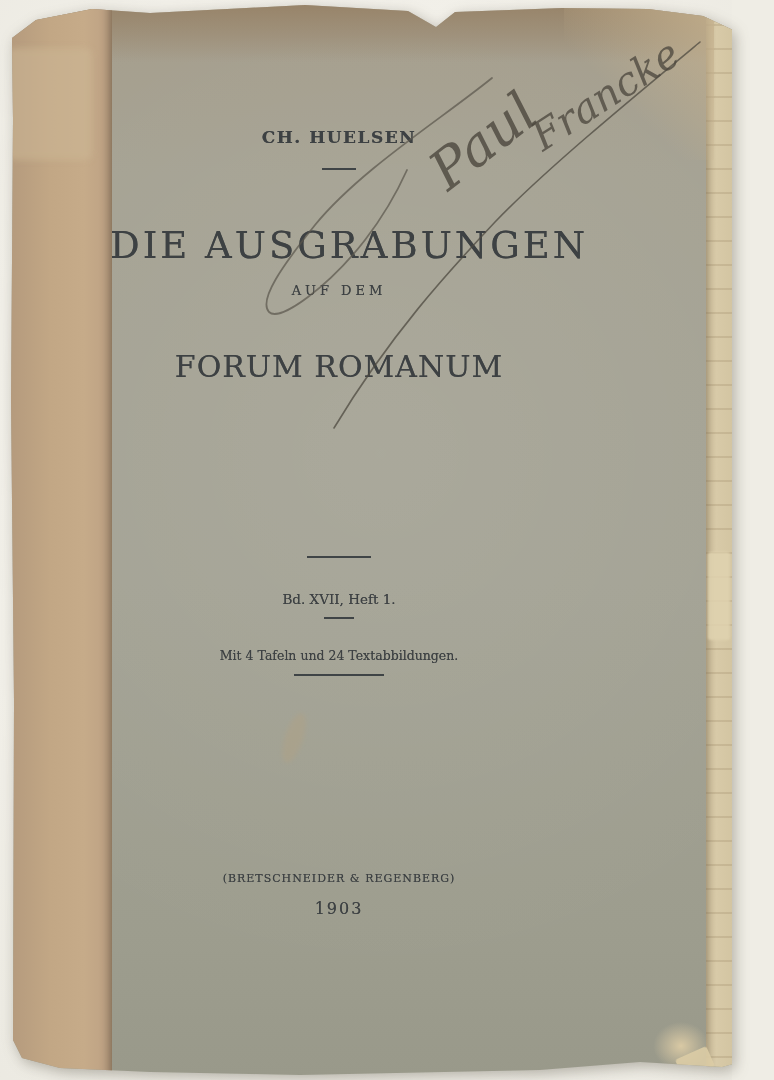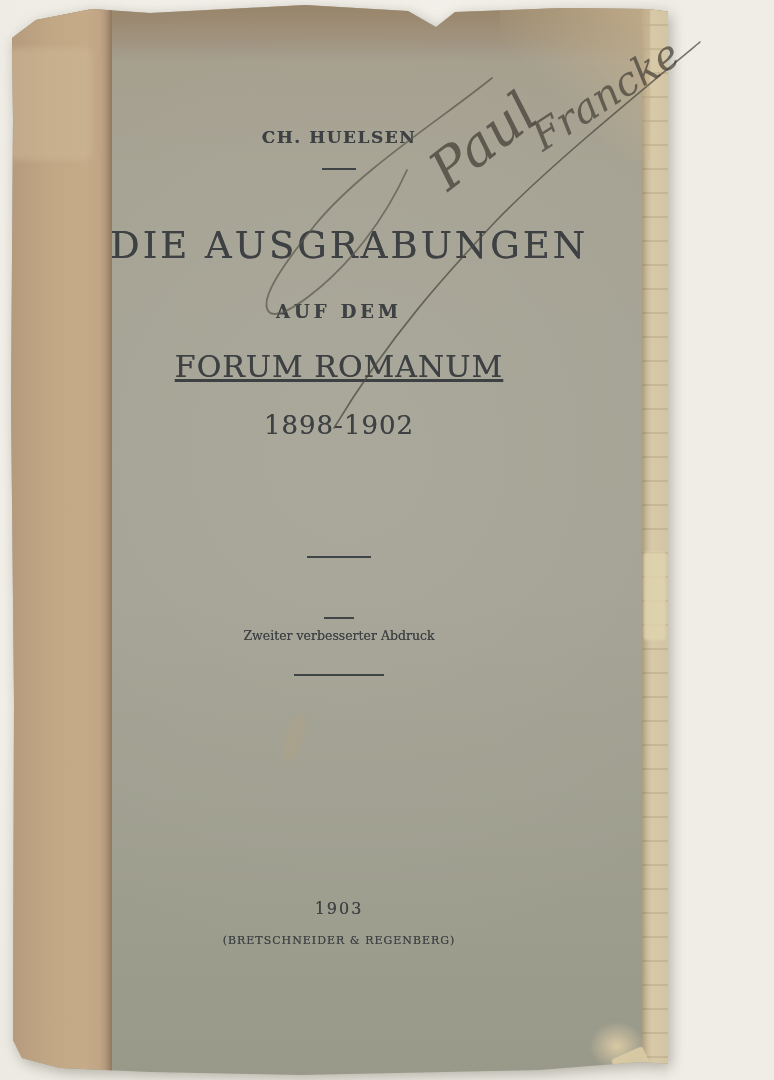--- a/index.html
+++ b/index.html
@@ -1,18 +1,18 @@
 <!DOCTYPE html>
 <html><head>
 <meta charset="utf-8">
 <style>
   html,body{margin:0;padding:0;}
   body{width:774px;height:1080px;overflow:hidden;background:#efede5;
        font-family:"DejaVu Serif", serif;}
-  .scene{position:relative;width:668px;height:1080px;
+  .scene{position:relative;width:732px;height:1080px;
          background:radial-gradient(95% 95% at 50% 45%, #f6f4ee 0%, #f1efe8 55%, #e7e5dc 100%);}
 
   .book-wrap{position:absolute;inset:0;filter:drop-shadow(3px 4px 7px rgba(70,62,48,.35));}
   .book{position:absolute;inset:0;
         background:
           radial-gradient(120% 80% at 52% 42%, rgba(255,255,255,.07), rgba(0,0,0,0) 62%),
           linear-gradient(180deg,#a59d8b 0%,#a5a293 16%,#a3a294 54%,#9d9d8e 86%,#99998a 100%);
         clip-path:polygon(12px 38px,36px 20px,92px 9px,150px 13px,305px 5px,408px 11px,436px 27px,455px 12px,562px 8px,648px 9px,703px 16px,733px 30px,749px 56px,758px 96px,766px 240px,762px 430px,767px 620px,762px 800px,769px 960px,766px 1038px,751px 1059px,722px 1067px,640px 1062px,540px 1070px,300px 1075px,150px 1072px,60px 1068px,22px 1058px,13px 1040px,14px 700px,11px 400px,13px 120px);}
 
   
@@ -37,30 +37,30 @@
   .crumple{position:absolute;bottom:6px;right:20px;width:34px;height:22px;
            background:#dccda6;transform:rotate(-24deg);border-radius:3px;filter:blur(.5px);opacity:.9;}
   .stain{position:absolute;left:285px;top:712px;width:18px;height:52px;
          background:#b2a182;opacity:.4;border-radius:50%;transform:rotate(18deg);filter:blur(2px);}
 
   
   .pl{position:absolute;left:110px;width:458px;text-align:center;color:#3d4143;
       text-shadow:0 0 .6px rgba(61,65,67,.75);white-space:nowrap;}
   .l-author{top:127px;font-size:17px;font-weight:bold;letter-spacing:1.5px;}
   .l-title{top:224px;font-size:37px;letter-spacing:3px;}
-  .l-subtitle{top:301px;font-size:18px;font-weight:bold;letter-spacing:4px;}
-  .l-title2{top:349px;font-size:30px;letter-spacing:1px;text-decoration:underline;}
+  .l-subtitle{top:283px;font-size:13px;font-weight:normal;letter-spacing:4px;}
+  .l-title2{top:349px;font-size:30px;letter-spacing:1px;}
   .l-years{top:410px;font-size:26px;letter-spacing:1px;}
   .l-series1{top:570px;font-size:13.5px;}
   .l-series2{top:591px;font-size:13.5px;}
   .l-edition1{top:628px;font-size:12.5px;}
   .l-edition2{top:648px;font-size:12.5px;}
   .l-city{top:828px;font-size:24px;letter-spacing:10px;}
   .l-publisher{top:857px;font-size:19px;letter-spacing:2px;}
-  .l-printers{top:934px;font-size:11px;letter-spacing:1px;}
+  .l-printers{top:872px;font-size:11px;letter-spacing:1px;}
   .l-year{top:899px;font-size:16px;letter-spacing:2px;}
 
   .rule{position:absolute;left:50%;height:2px;background:#3f4446;transform:translateX(-50%);}
   .rule-wrap{position:absolute;left:110px;width:458px;}
   .r1{top:168px;width:34px;}
   .r2{top:556px;width:64px;}
   .r3{top:617px;width:30px;}
   .r4{top:674px;width:90px;}
 
   .ink{position:absolute;inset:0;pointer-events:none;}
@@ -82,29 +82,29 @@
       <div class="crumple"></div>
       <div class="stain"></div>
 
       <div class="pl l-author">CH. HUELSEN</div>
       <div class="rule-wrap">
           <div class="rule r1"></div>
         </div>
       <div class="pl l-title">DIE AUSGRABUNGEN</div>
       <div class="pl l-subtitle">AUF DEM</div>
       <div class="pl l-title2">FORUM ROMANUM</div>
-      <div class="pl l-years">1898-1902</div>
 
       <div class="rule-wrap">
           <div class="rule r2"></div>
         </div>
+      <div class="pl l-series2">Bd. XVII, Heft 1.</div>
       <div class="rule-wrap">
           <div class="rule r3"></div>
         </div>
-      <div class="pl l-edition1">Zweiter verbesserter Abdruck</div>
+      <div class="pl l-edition2">Mit 4 Tafeln und 24 Textabbildungen.</div>
       <div class="rule-wrap">
           <div class="rule r4"></div>
         </div>
 
       <div class="pl l-printers">(BRETSCHNEIDER &amp; REGENBERG)</div>
       <div class="pl l-year">1903</div>
     </div>
   </div>
 
   <svg class="ink" width="774" height="1080" viewBox="0 0 774 1080">

